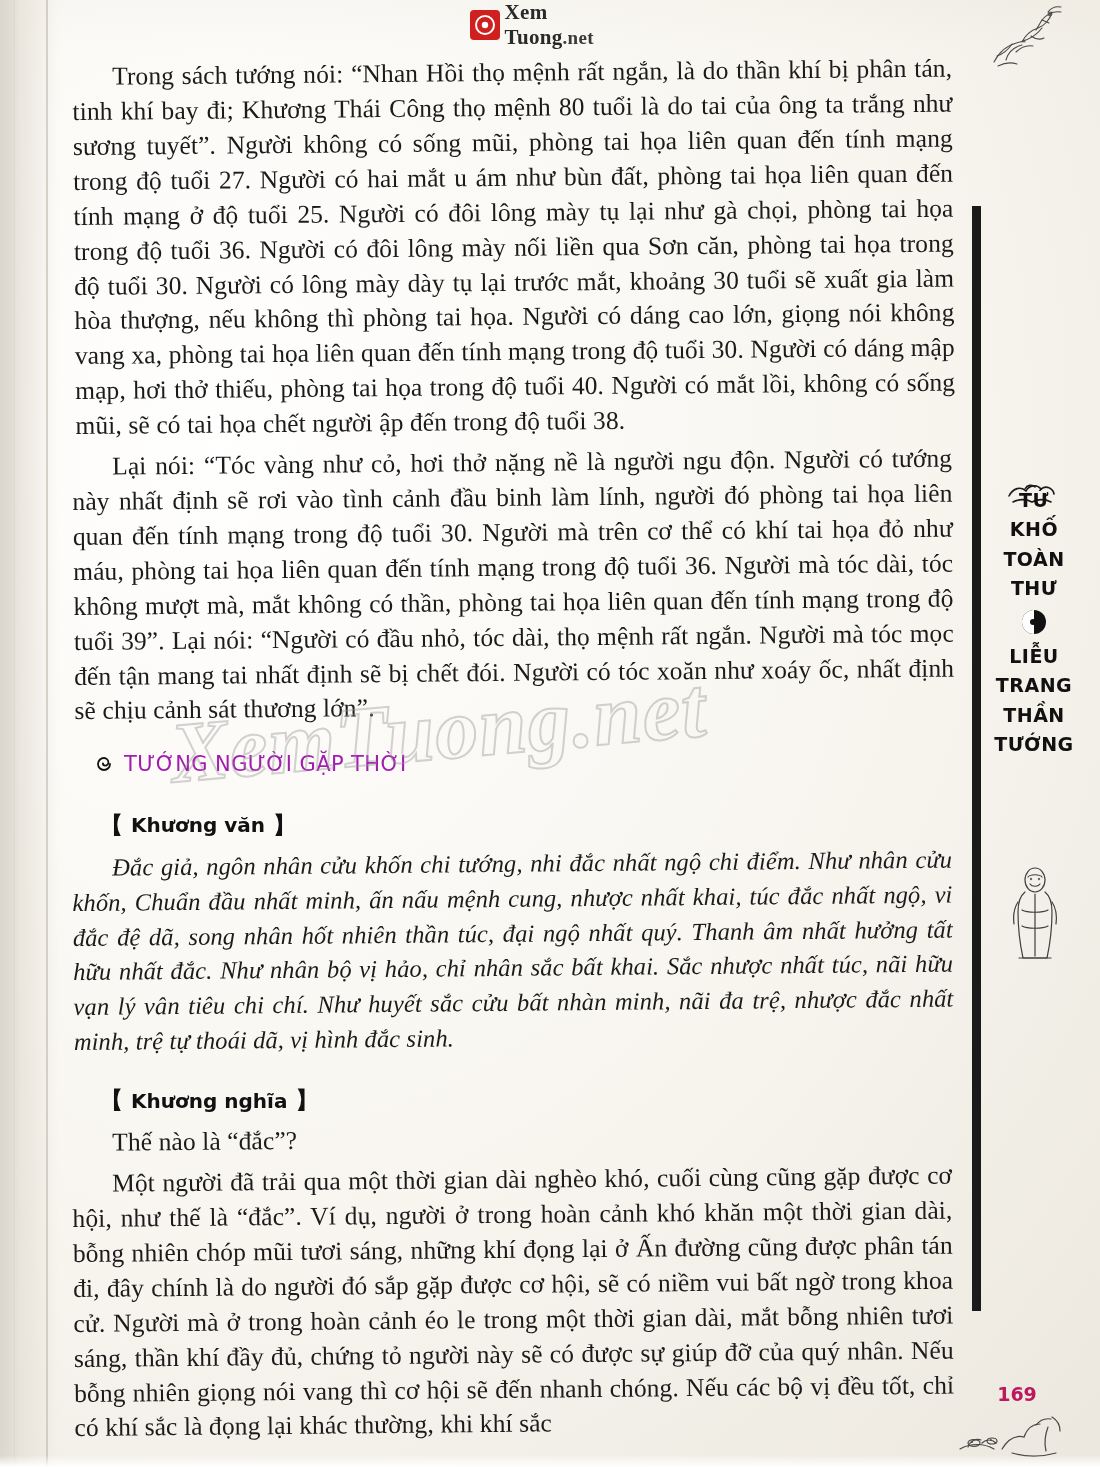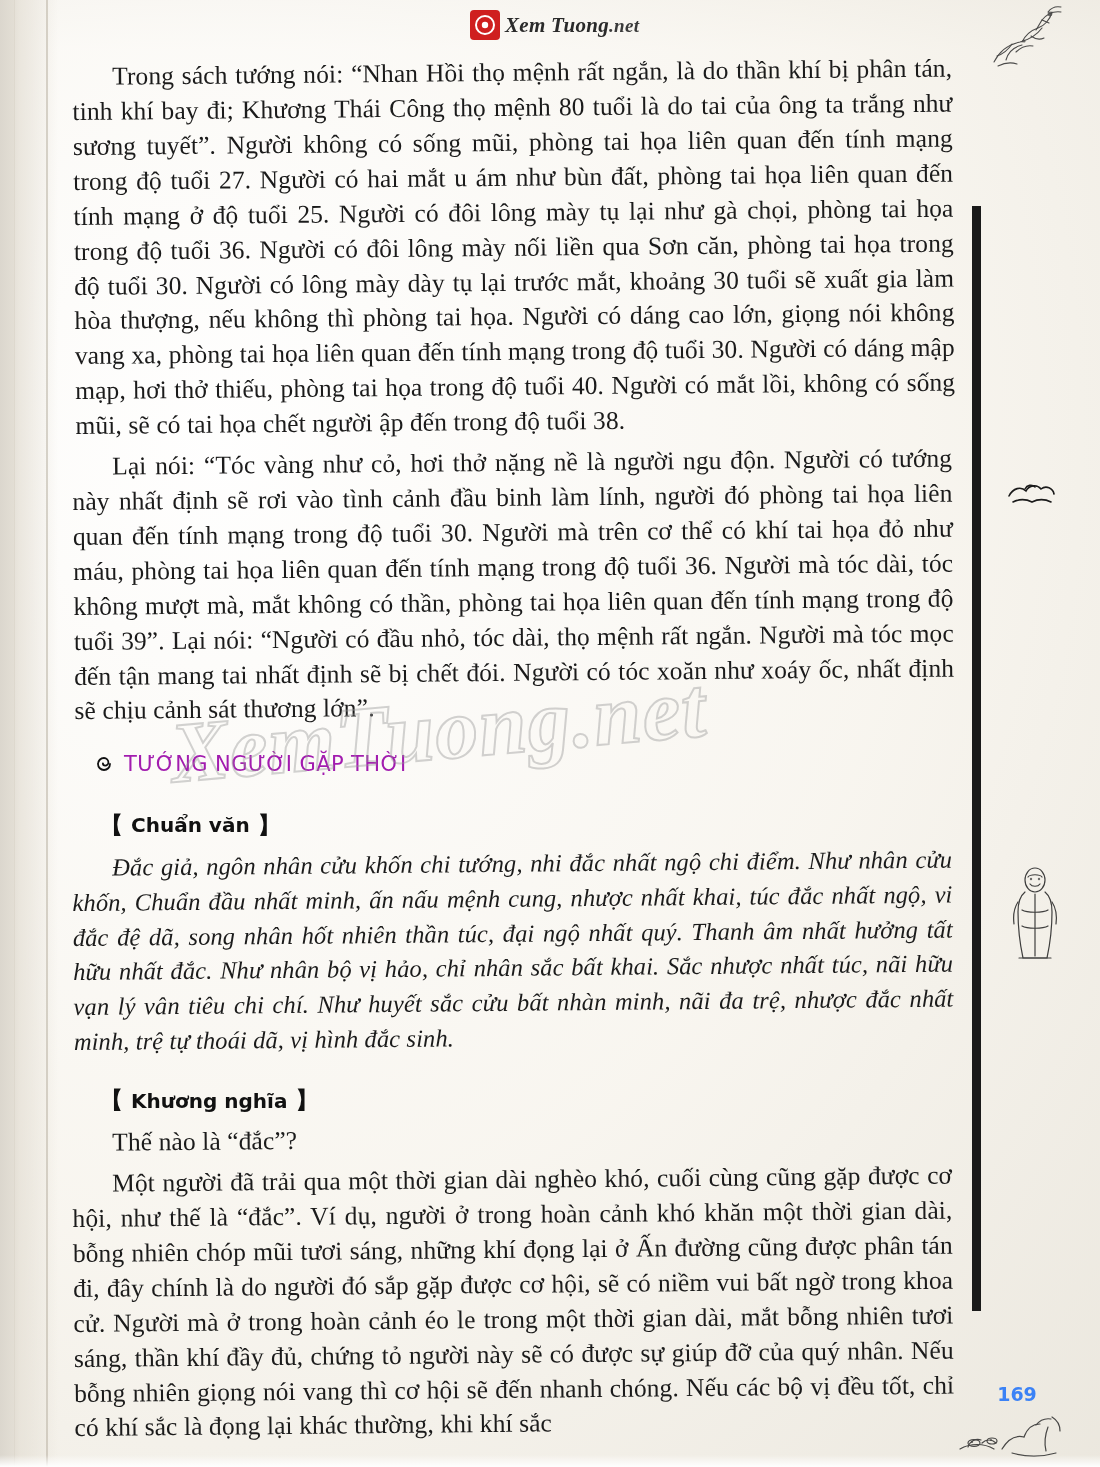--- a/index.html
+++ b/index.html
@@ -52,21 +52,20 @@
     width: 30px; height: 30px;
     background: #cf1f1f;
     border-radius: 4px;
     display: flex; align-items: center; justify-content: center;
     color: #fff; font-size: 19px; font-weight: bold;
     font-family: "DejaVu Sans", sans-serif;
   }
   #logo .wordmark {
     margin-left: 5px;
     font-family: "Liberation Serif", serif;
-    font-style: italic;
     font-weight: bold;
     font-size: 21px;
     color: #2a2a2a;
     letter-spacing: .3px;
   }
   #logo .wordmark .dotnet { color: #3a3a3a; font-size: 19px; }
 
   
   #rider-ornament {
     position: absolute;
@@ -204,21 +203,21 @@
   
   #page-number {
     position: absolute;
     right: 60px;
     bottom: 58px;
     width: 46px; height: 30px;
     display: flex; align-items: center; justify-content: center;
     font-family: "DejaVu Sans", sans-serif;
     font-weight: bold;
     font-size: 19px;
-    color: #3b82f6;
+    color: #be185d;
   }
   
   #bottom-ornament {
     position: absolute;
     right: 28px;
     bottom: 0px;
     width: 120px; height: 70px;
     opacity: .85;
   }
   
@@ -287,21 +286,21 @@
       <span class="bullet-icon">
         <svg width="20" height="20" viewBox="0 0 20 20" aria-hidden="true">
           <path d="M16 10a6 6 0 1 1-6-6 4.4 4.4 0 0 1 4.4 4.4A3.2 3.2 0 0 1 11.2 11.6 2.3 2.3 0 0 1 8.9 9.3" fill="none" stroke="#111" stroke-width="1.8" stroke-linecap="round"></path>
         </svg>
       </span>
       <span>TƯỚNG NGƯỜI GẶP THỜI</span>
     </div>
 
     <div class="label-bracket">
       <span class="brk">【</span>
-      <span>Chuẩn văn</span>
+      <span>Khương văn</span>
       <span class="brk">】</span>
     </div>
 
     <div class="italic-block">
       <p class="para indent skew">Đắc giả, ngôn nhân cửu khốn chi tướng, nhi đắc nhất ngộ chi điểm. Như nhân cửu khốn, Chuẩn đầu nhất minh, ấn nấu mệnh cung, nhược nhất khai, túc đắc nhất ngộ, vi đắc đệ dã, song nhân hốt nhiên thần túc, đại ngộ nhất quý. Thanh âm nhất hưởng tất hữu nhất đắc. Như nhân bộ vị hảo, chỉ nhân sắc bất khai. Sắc nhược nhất túc, nãi hữu vạn lý vân tiêu chi chí. Như huyết sắc cửu bất nhàn minh, nãi đa trệ, nhược đắc nhất minh, trệ tự thoái dã, vị hình đắc sinh.</p>
     </div>
 
     <div class="label-bracket">
       <span class="brk">【</span>
       <span>Khương nghĩa</span>
@@ -319,20 +318,33 @@
     <div id="side-tab-bar"></div>
 
     <svg id="cloud-ornament" width="62" height="34" viewBox="0 0 62 34" aria-hidden="true" style="position:absolute; left:17px; top:268px;">
       <g fill="none" stroke="#1b1b1b" stroke-width="1.6" stroke-linecap="round">
         <path d="M6 22c4-8 12-10 17-5 3-6 11-7 15-2 5-4 12-1 13 5"></path>
         <path d="M10 28c6-3 13-3 19 0 6-3 13-3 19 0"></path>
         <path d="M22 15c2-4 7-5 10-2"></path>
       </g>
     </svg>
 
+    <div id="side-tab-inner">
+      <div>TỨ</div>
+      <div>KHỐ</div>
+      <div>TOÀN</div>
+      <div>THƯ</div>
+      <div class="yinyang"></div>
+      <div class="grp2">
+        <div>LIỄU</div>
+        <div>TRANG</div>
+        <div>THẦN</div>
+        <div>TƯỚNG</div>
+      </div>
+    </div>
 
     <svg id="sage-figure" width="66" height="110" viewBox="0 0 66 110" aria-hidden="true" style="position:absolute; left:16px; top:640px;">
       <g fill="none" stroke="#2b2b2b" stroke-width="1.2" stroke-linecap="round">
         <ellipse cx="33" cy="16" rx="10" ry="12"></ellipse>
         <path d="M26 13c2-3 12-3 14 0"></path>
         <path d="M28 20c2 3 8 3 10 0"></path>
         <path d="M23 28c-5 4-7 12-7 20 0 14 2 32 5 46h24c3-14 5-32 5-46 0-8-2-16-7-20"></path>
         <path d="M33 30v62"></path>
         <path d="M20 46c5 3 21 3 26 0"></path>
         <path d="M20 62c5 3 21 3 26 0"></path>

